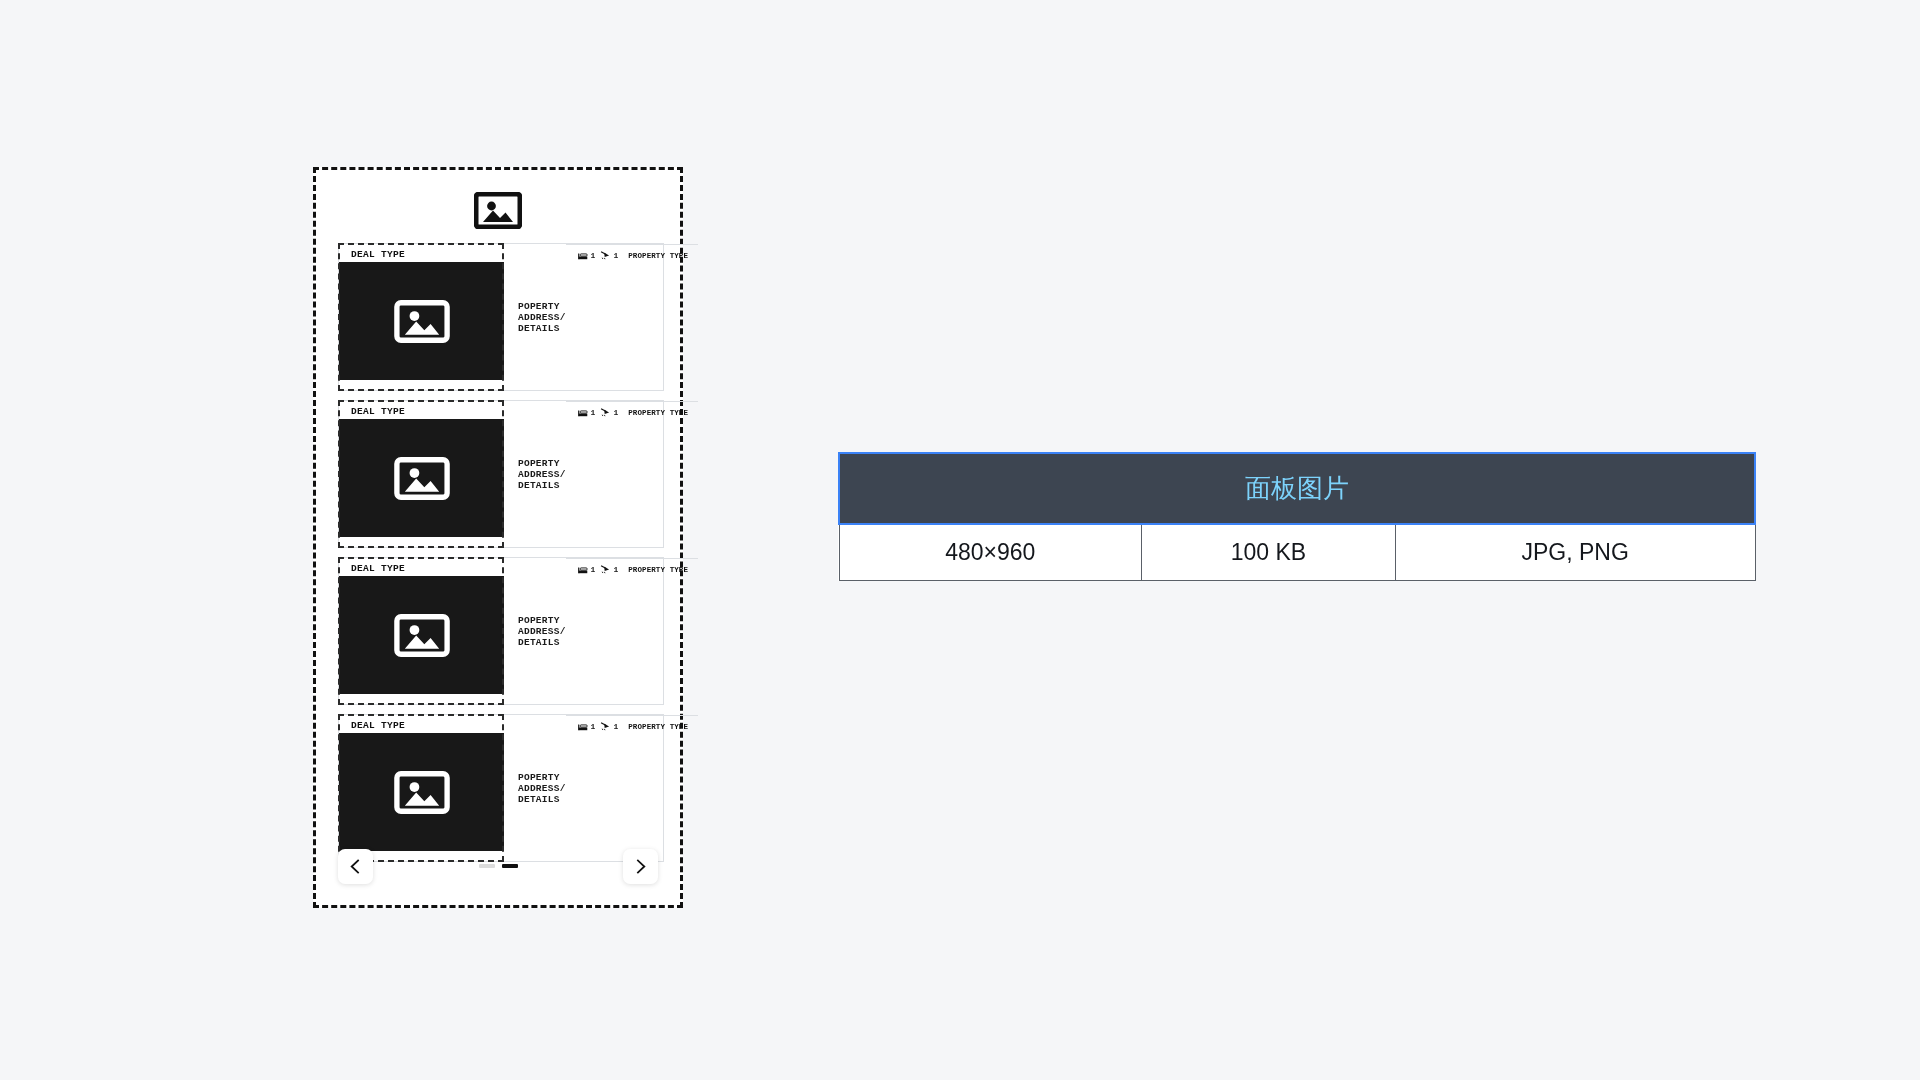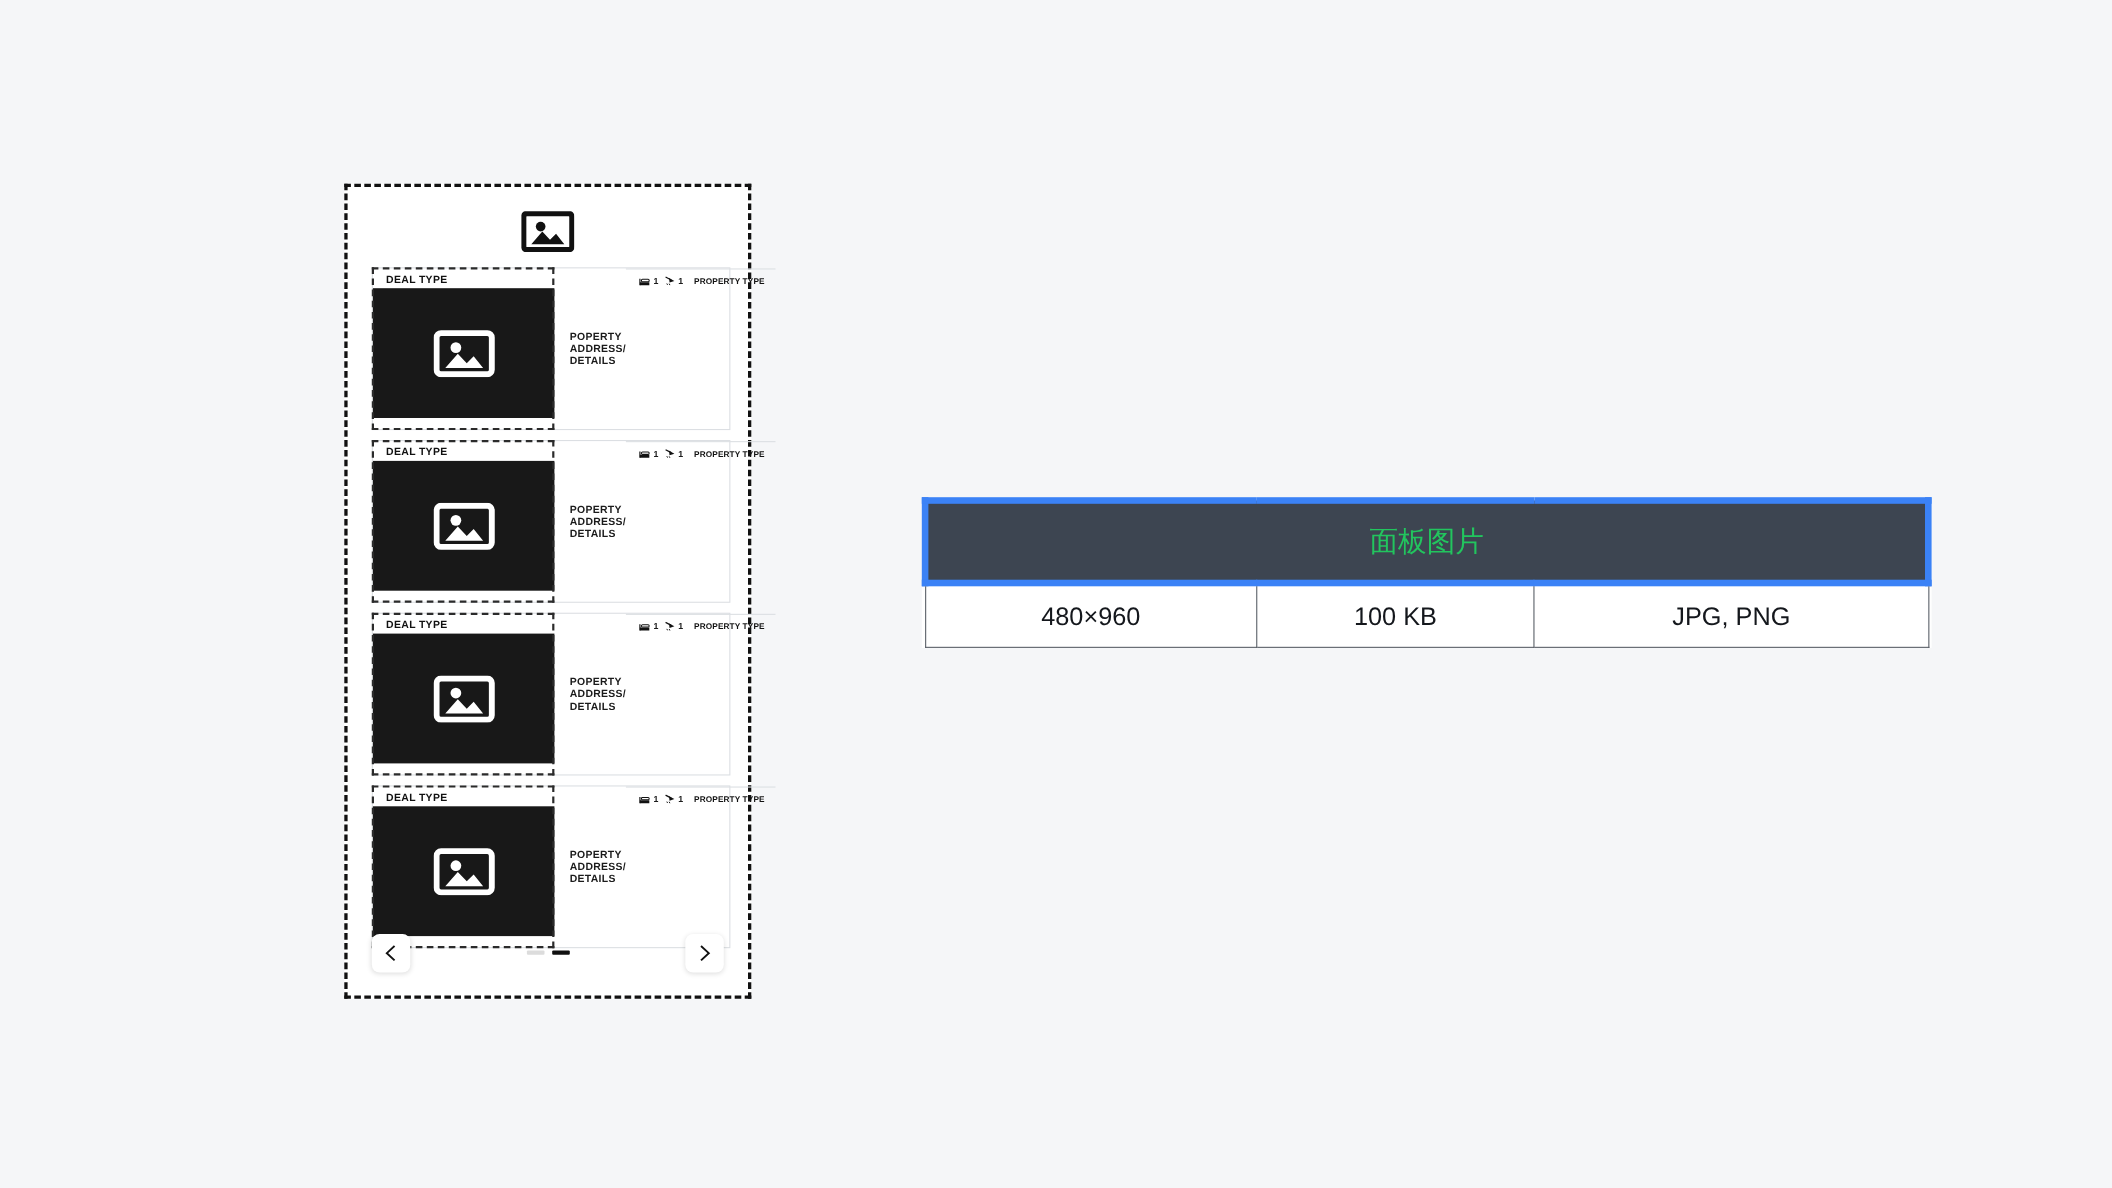--- a/index.html
+++ b/index.html
@@ -31,20 +31,21 @@
 
   .img-ph {
     display: block;
   }
 
   #cards-stack {
     position: absolute;
     left: 22px;
     top: 73px;
     width: 326px;
+    font-family: Liberation Mono, monospace;
   }
 
   .property-card {
     position: relative;
     height: 148px;
     margin-bottom: 9px;
     background: #ffffff;
     border: 1px solid #dcdfe3;
     display: flex;
   }
@@ -181,26 +182,26 @@
     position: absolute;
     left: 838px;
     top: 452px;
     width: 918px;
     border-collapse: collapse;
     background: #ffffff;
   }
 
   #spec-table th.table-title {
     background: #3d4551;
-    color: #22c55e;
+    color: #7dd3fc;
     font-size: 26px;
     font-weight: 400;
     padding: 17px 0;
     text-align: center;
-    border: 6px solid #3b82f6;
+    border: 2px solid #3b82f6;
   }
 
   #spec-table td.col-head {
     font-size: 25px;
     font-weight: 400;
     color: #14171c;
     text-align: center;
     padding: 14px 0;
     border: 1px solid #5a6068;
   }

